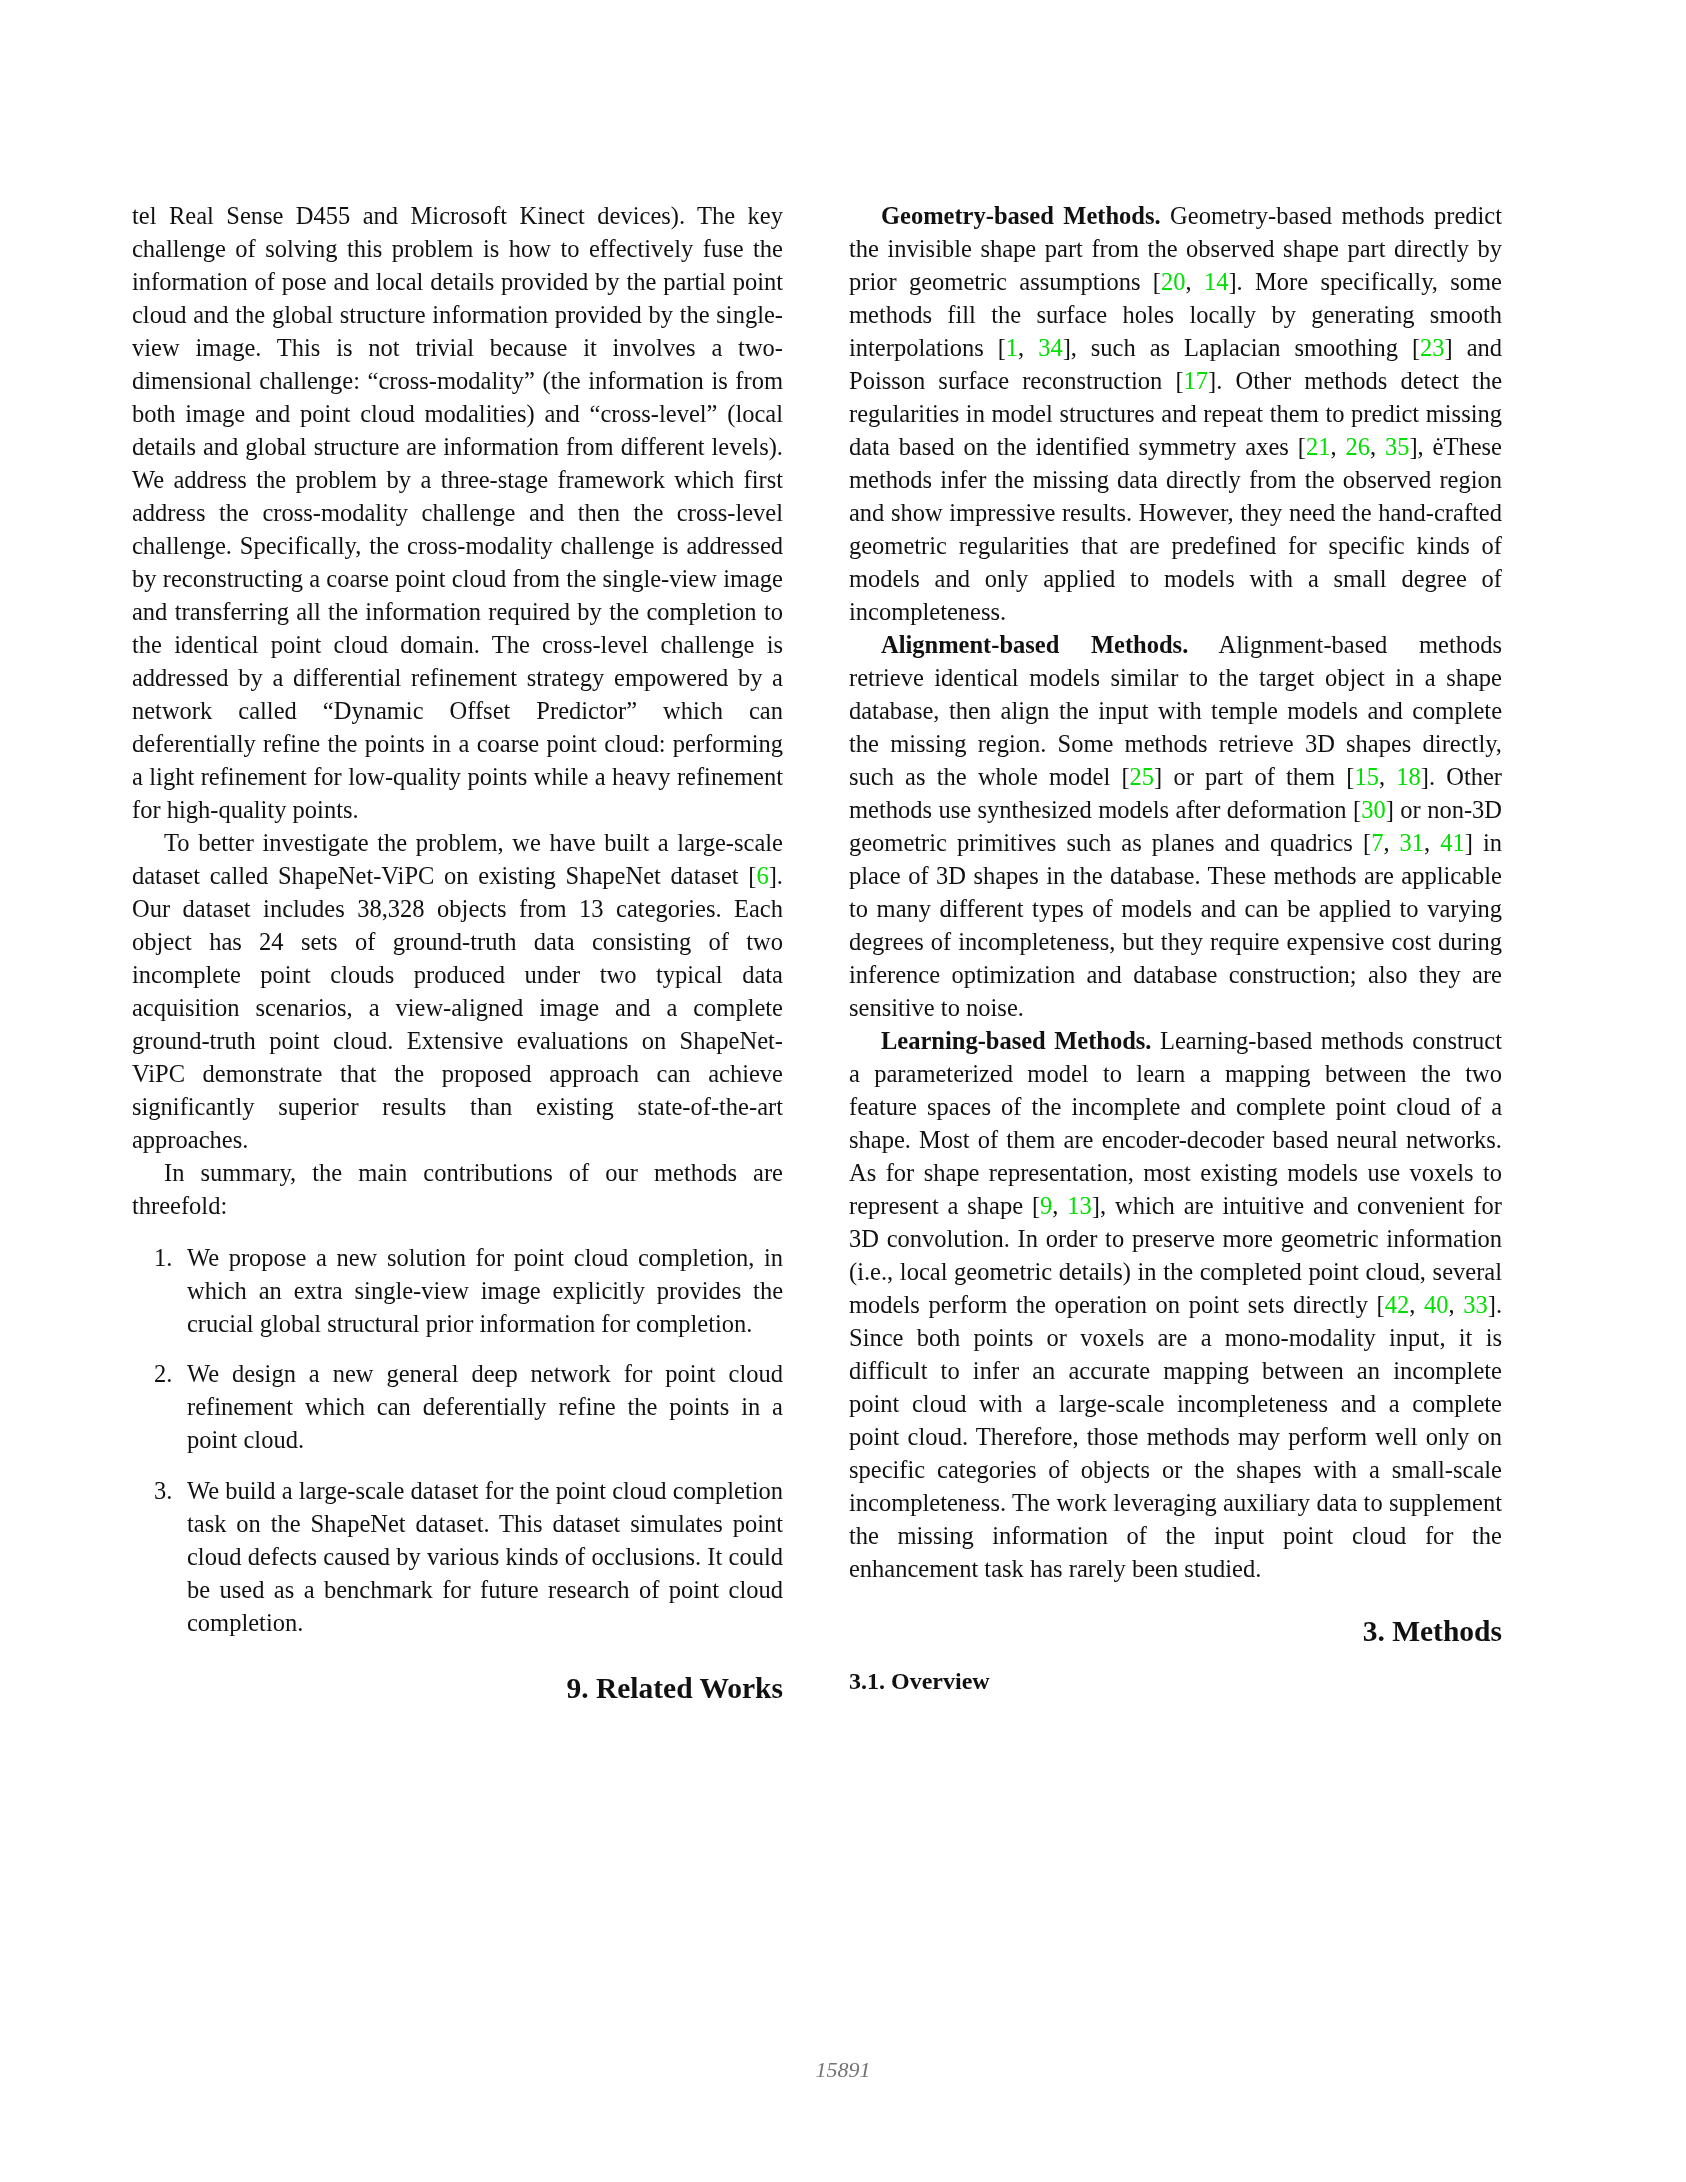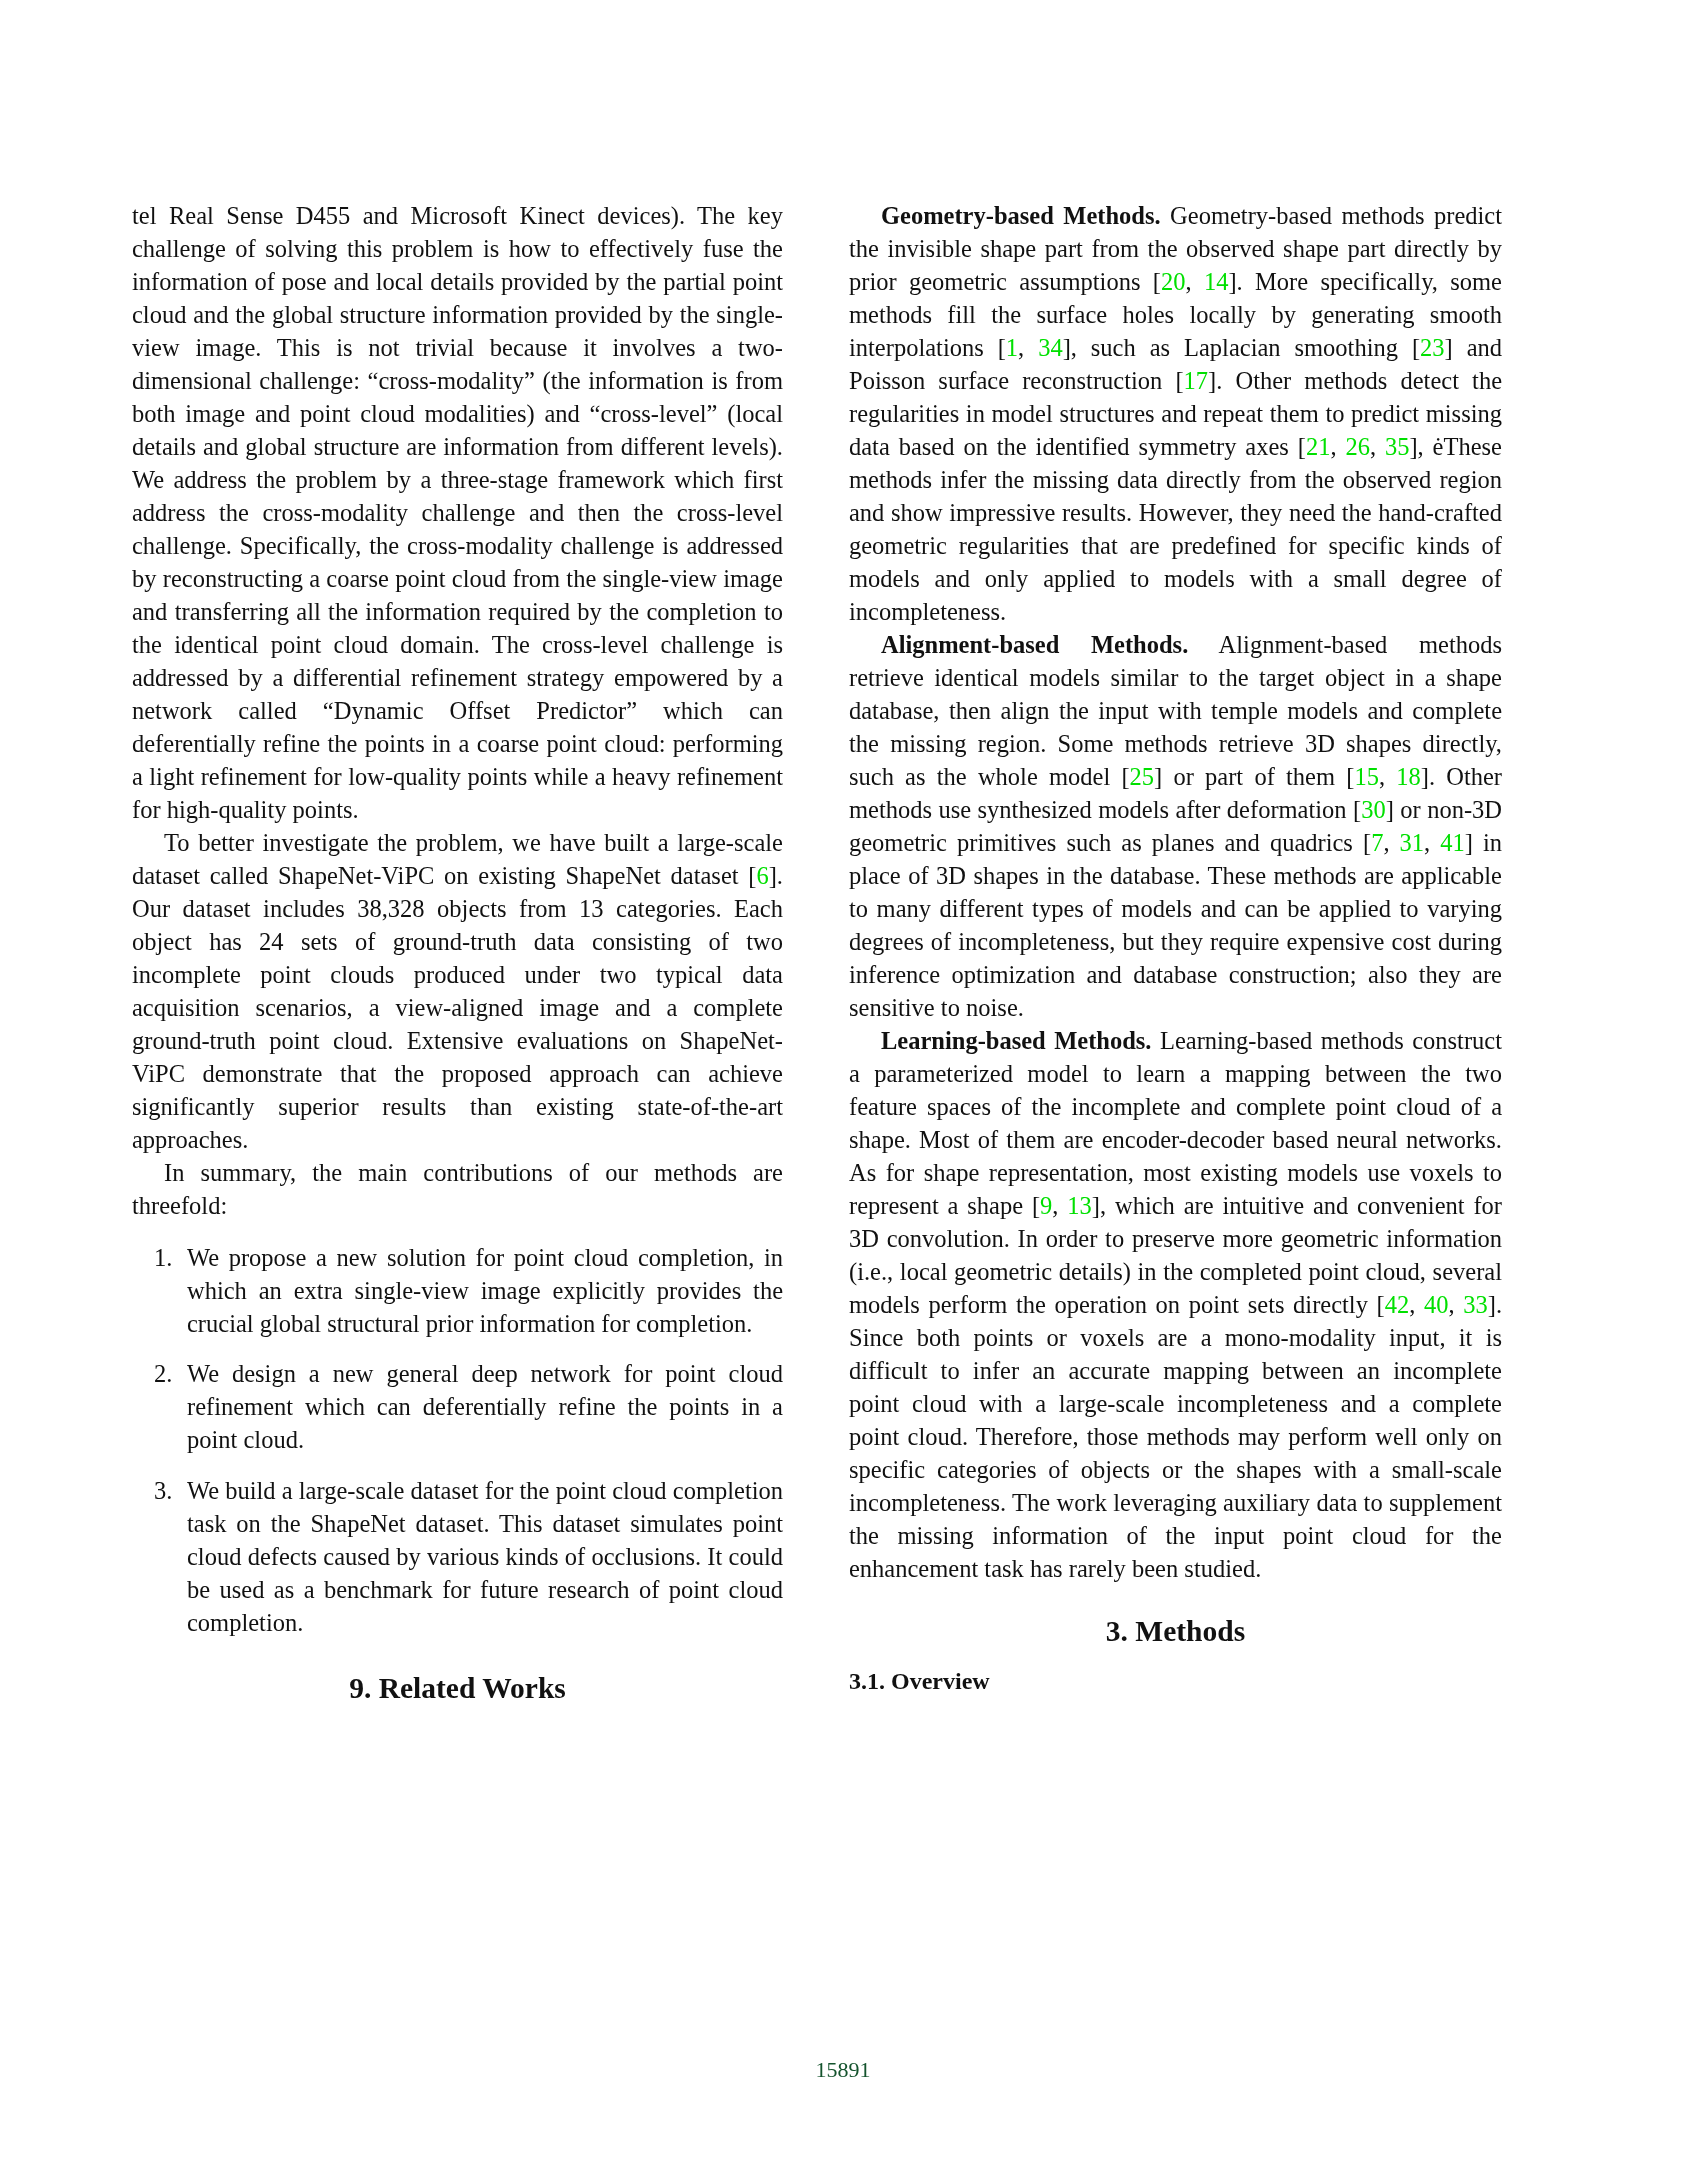--- a/index.html
+++ b/index.html
@@ -16,21 +16,21 @@
   }
   #col-left { left: 132px; width: 651px; }
   #col-right { left: 849px; width: 653px; }
   .p { margin: 0; text-indent: 0; }
   .p.indent { text-indent: 32px; }
   .cite { color: #00e000; }
   .runin { font-weight: bold; }
   ol.contrib { list-style: none; margin: 18.5px 0 0 0; padding: 0; }
   ol.contrib li { position: relative; padding-left: 55px; margin-bottom: 17.5px; text-align: justify; }
   ol.contrib li .num { position: absolute; left: 22px; top: 0; }
-  .h1 { font-weight: bold; font-size: 29.5px; line-height: 37px; margin: 31px 0 20px 0; text-align: center; }
+  .h1 { font-weight: bold; font-size: 29.5px; line-height: 37px; margin: 31px 0 20px 0; text-align: right; }
   .h2 { font-weight: bold; font-size: 24px; line-height: 33px; margin: 9.2px 0 16.6px 0; text-align: left; }
   .h1.first-right { margin-top: 28px; margin-bottom: 14.8px; }
   #page-number {
     position: absolute; top: 2057px; left: 0; width: 1686px; text-align: center;
     font-family: "Liberation Serif", "DejaVu Serif", serif; font-size: 22px; color: #808080;
   }
 </style>
 </head>
 <body>
 
@@ -46,14 +46,14 @@
     <div class="h1">9. Related Works</div>
   </div>
 <div id="col-right" class="col">
     <p class="p indent"><span class="runin">Geometry-based Methods.</span><span>  Geometry-based methods predict the invisible shape part from the observed shape part directly by prior geometric assumptions [</span><span class="cite" style="color: rgb(0, 224, 0);">20</span><span>, </span><span class="cite" style="color: rgb(0, 224, 0);">14</span><span>]. More specifically, some methods fill the surface holes locally by generating smooth interpolations [</span><span class="cite" style="color: rgb(0, 224, 0);">1</span><span>, </span><span class="cite" style="color: rgb(0, 224, 0);">34</span><span>], such as Laplacian smoothing [</span><span class="cite" style="color: rgb(0, 224, 0);">23</span><span>] and Poisson surface reconstruction [</span><span class="cite" style="color: rgb(0, 224, 0);">17</span><span>]. Other methods detect the regularities in model structures and repeat them to predict missing data based on the identified symmetry axes [</span><span class="cite" style="color: rgb(0, 224, 0);">21</span><span>, </span><span class="cite" style="color: rgb(0, 224, 0);">26</span><span>, </span><span class="cite" style="color: rgb(0, 224, 0);">35</span><span>], ėThese methods infer the missing data directly from the observed region and show impressive results. However, they need the hand-crafted geometric regularities that are predefined for specific kinds of models and only applied to models with a small degree of incompleteness.</span></p>
     <p class="p indent"><span class="runin">Alignment-based Methods.</span><span> Alignment-based methods retrieve identical models similar to the target object in a shape database, then align the input with temple models and complete the missing region.  Some methods retrieve 3D shapes directly, such as the whole model [</span><span class="cite" style="color: rgb(0, 224, 0);">25</span><span>] or part of them [</span><span class="cite" style="color: rgb(0, 224, 0);">15</span><span>, </span><span class="cite" style="color: rgb(0, 224, 0);">18</span><span>].  Other methods use synthesized models after deformation [</span><span class="cite" style="color: rgb(0, 224, 0);">30</span><span>] or non-3D geometric primitives such as planes and quadrics [</span><span class="cite" style="color: rgb(0, 224, 0);">7</span><span>, </span><span class="cite" style="color: rgb(0, 224, 0);">31</span><span>, </span><span class="cite" style="color: rgb(0, 224, 0);">41</span><span>] in place of 3D shapes in the database. These methods are applicable to many different types of models and can be applied to varying degrees of incompleteness, but they require expensive cost during inference optimization and database construction; also they are sensitive to noise.</span></p>
     <p class="p indent"><span class="runin">Learning-based Methods.</span><span>   Learning-based methods construct a parameterized model to learn a mapping between the two feature spaces of the incomplete and complete point cloud of a shape.  Most of them are encoder-decoder based neural networks.  As for shape representation, most existing models use voxels to represent a shape [</span><span class="cite" style="color: rgb(0, 224, 0);">9</span><span>, </span><span class="cite" style="color: rgb(0, 224, 0);">13</span><span>], which are intuitive and convenient for 3D convolution. In order to preserve more geometric information (i.e., local geometric details) in the completed point cloud, several models perform the operation on point sets directly [</span><span class="cite" style="color: rgb(0, 224, 0);">42</span><span>, </span><span class="cite" style="color: rgb(0, 224, 0);">40</span><span>, </span><span class="cite" style="color: rgb(0, 224, 0);">33</span><span>].  Since both points or voxels are a mono-modality input, it is difficult to infer an accurate mapping between an incomplete point cloud with a large-scale incompleteness and a complete point cloud.  Therefore, those methods may perform well only on specific categories of objects or the shapes with a small-scale incompleteness. The work leveraging auxiliary data to supplement the missing information of the input point cloud for the enhancement task has rarely been studied.</span></p>
     <div class="h1 first-right">3. Methods</div>
     <div class="h2">3.1. Overview</div>
   </div>
 
-<div id="page-number" style="color: #14532d;">15891</div>
+<div id="page-number" style="color: #737373; font-style: italic;">15891</div>
 
 
 </body></html>

